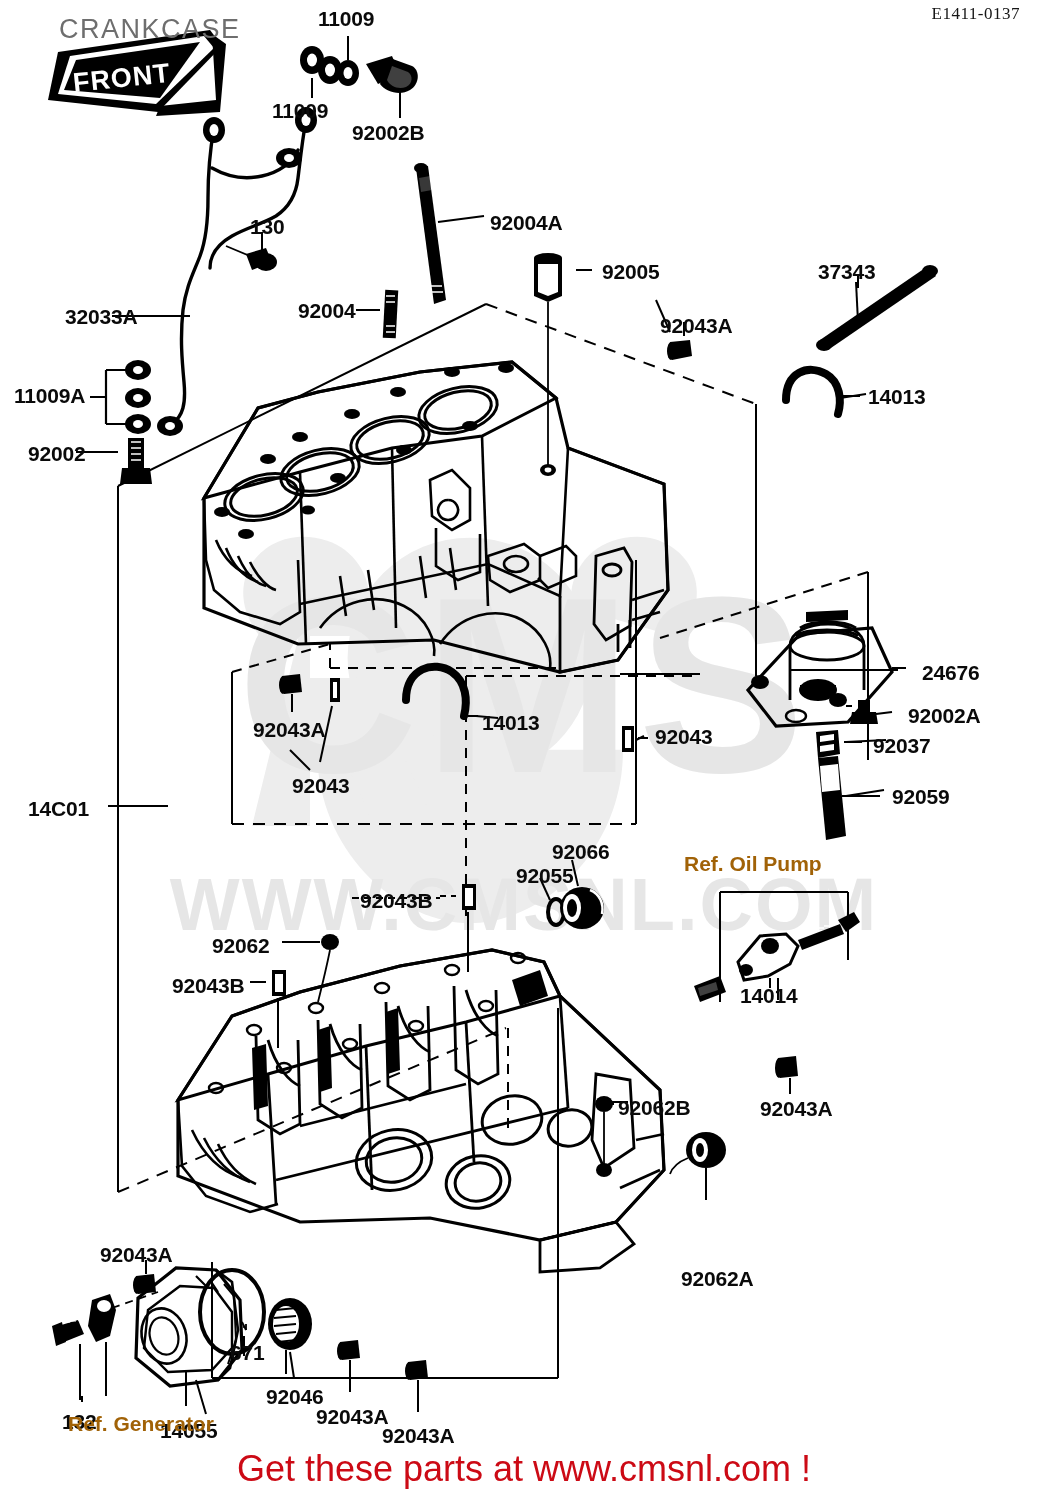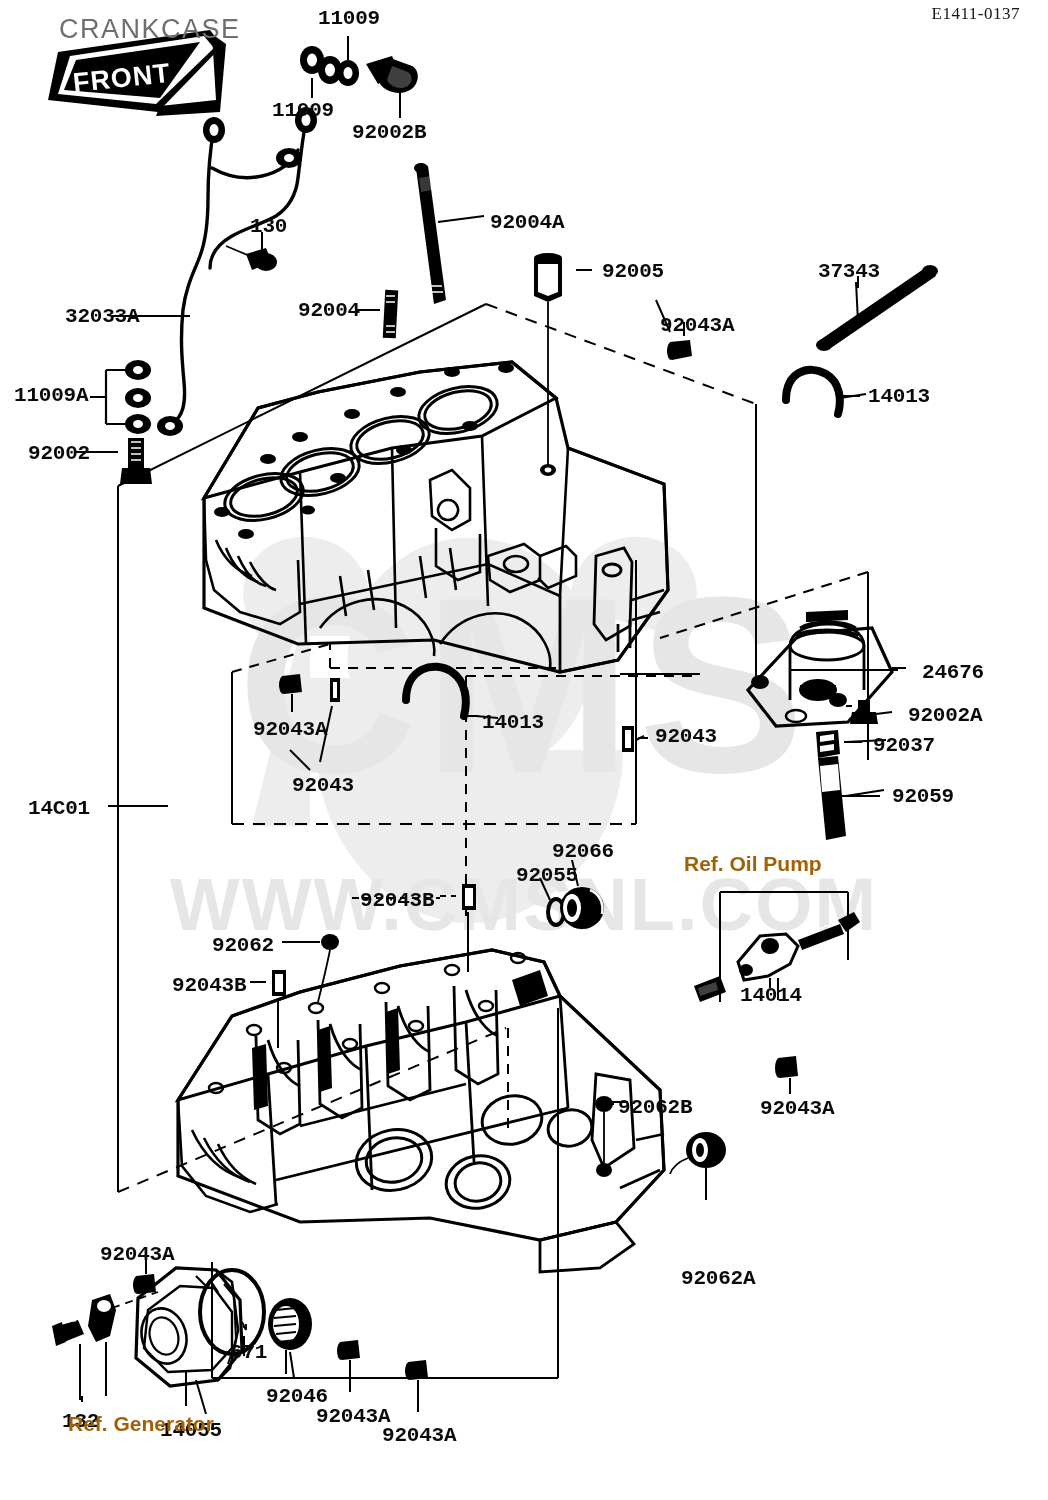--- a/index.html
+++ b/index.html
@@ -5,21 +5,21 @@
   html,body{margin:0;padding:0;background:#fff;}
   body{
     width:1048px;height:1500px;position:relative;overflow:hidden;
     font-family:"Liberation Sans", sans-serif;
     color:#000;
   }
   #sheet{position:absolute;inset:0;}
   svg.layer{position:absolute;left:0;top:0;width:1048px;height:1500px;}
   .wm{pointer-events:none;}
   .lbl{
-    position:absolute;font-family:Liberation Mono, monospace;
+    position:absolute;font-family:Liberation Sans, sans-serif;
     font-weight:bold;font-size:21px;letter-spacing:-0.2px;
     color:#0a0a0a;white-space:nowrap;line-height:1;
   }
   .ref{
     position:absolute;font-family:"Liberation Sans", sans-serif;
     font-weight:bold;font-size:21px;white-space:nowrap;color:#a16207;
   }
   #title{
     position:absolute;left:38px;top:14px;font-size:27px;
     letter-spacing:1.5px;color:#6e6e6e;font-weight:400;
@@ -607,13 +607,14 @@
   <div class="lbl" style="left:230px;top:1342px">671</div>
   <div class="lbl" style="left:266px;top:1386px">92046</div>
   <div class="lbl" style="left:316px;top:1406px">92043A</div>
   <div class="lbl" style="left:62px;top:1411px">132</div>
   <div class="lbl" style="left:160px;top:1420px">14055</div>
   <div class="lbl" style="left:382px;top:1425px">92043A</div>
 
   <div class="ref" style="left:684px;top:852px">Ref. Oil Pump</div>
   <div class="ref" style="left:68px;top:1412px">Ref. Generator</div>
 
+  <div id="footer">Get these parts at www.cmsnl.com !</div>
 </div>
 
 </body></html>

